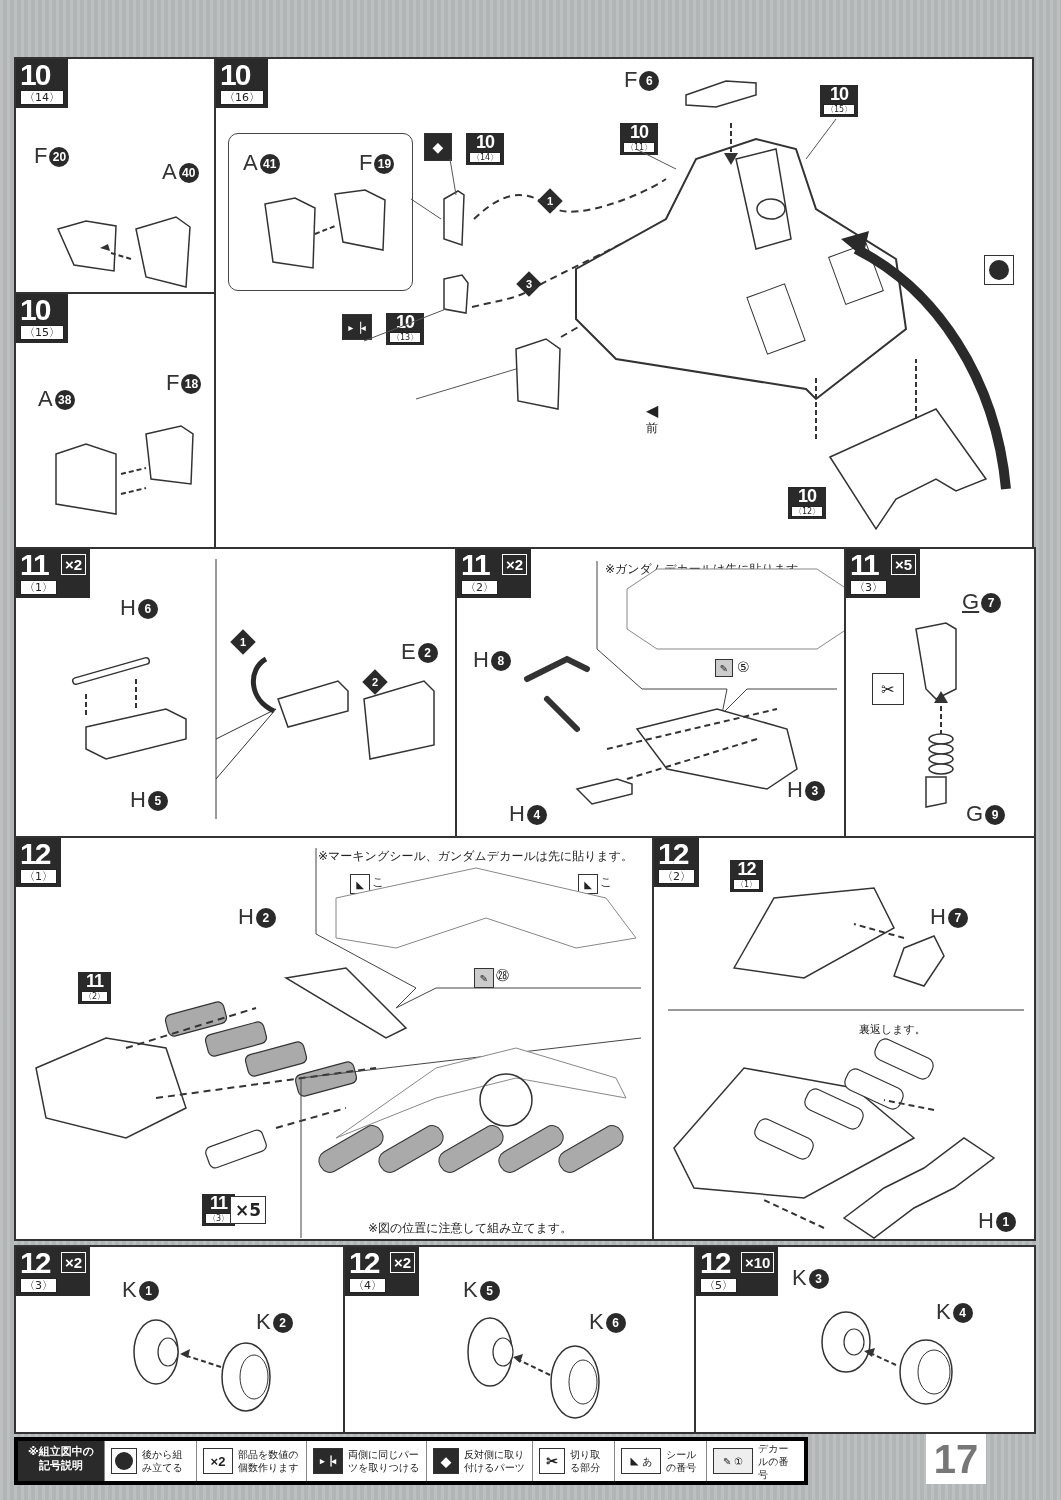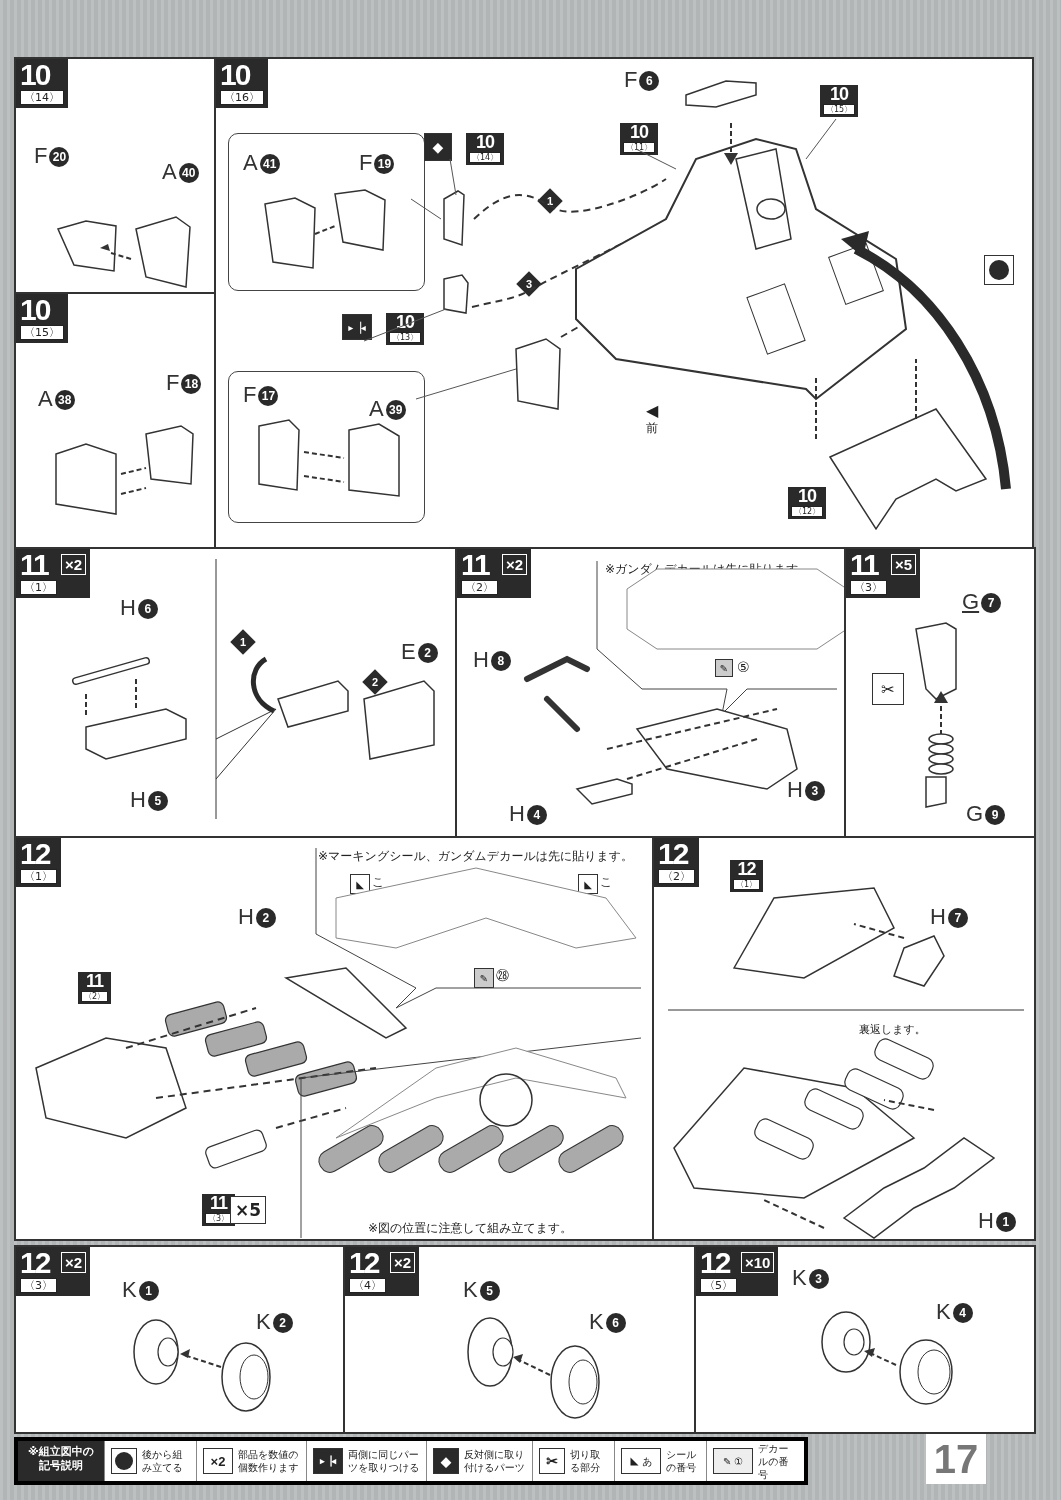--- a/index.html
+++ b/index.html
@@ -85,39 +85,30 @@
 </div>
 
 <div class="panel" style="left:214px;top:57px;width:820px;height:492px;">
   <div class="step">
     <div class="num-wrap">
         <span class="num">10</span>
         <span class="sub">〈16〉</span>
       </div>
   </div>
 
-  <div class="callout" style="left:12px;top:74px;width:183px;height:156px;padding-left:12px;">
+  <div class="callout" style="left:12px;top:74px;width:183px;height:156px;">
     <div class="part-label" style="left:14px;top:16px;"><span>A</span><span class="circ">41</span></div>
     <div class="part-label" style="left:130px;top:16px;"><span>F</span><span class="circ">19</span></div>
     <svg class="drawing" style="left:36px;top:50px;" width="140" height="100">
       <path d="M0 20 l30 -6 l20 10 l-2 60 l-40 -6 z" fill="#fff" stroke="#333" stroke-width="1.5"></path>
       <path d="M70 10 l30 -4 l20 10 l-2 50 l-40 -8 z" fill="#fff" stroke="#333" stroke-width="1.5"></path>
       <path d="M50 50 l20 -8" stroke="#333" stroke-width="2" stroke-dasharray="5 3"></path>
     </svg>
   </div>
 
-  <div class="callout" style="left:12px;top:312px;width:195px;height:150px;">
-    <div class="part-label" style="left:14px;top:10px;"><span>F</span><span class="circ">17</span></div>
-    <div class="part-label" style="left:140px;top:24px;"><span>A</span><span class="circ">39</span></div>
-    <svg class="drawing" style="left:30px;top:44px;" width="150" height="100">
-      <path d="M0 10 l30 -6 l10 10 l-2 60 l-38 -6 z" fill="#fff" stroke="#333" stroke-width="1.5"></path>
-      <path d="M90 14 l30 -6 l20 12 l0 60 l-50 -6 z" fill="#fff" stroke="#333" stroke-width="1.5"></path>
-      <path d="M45 36 l40 6 M45 60 l40 6" stroke="#333" stroke-width="2" stroke-dasharray="5 3"></path>
-    </svg>
-  </div>
 
   <div class="sym-box" style="left:208px;top:74px;width:26px;height:26px;background:#2a2a2a;">
       <span style="color:#fff;font-size:14px;">◆</span>
     </div>
   <div class="mini-step" style="left:250px;top:74px;">
       <span class="n">10</span>
       <span class="s">〈14〉</span>
     </div>
   <div class="sym-box" style="left:126px;top:255px;width:28px;height:24px;background:#2a2a2a;">
       <span style="color:#fff;font-size:10px;">▸▕◂</span>

